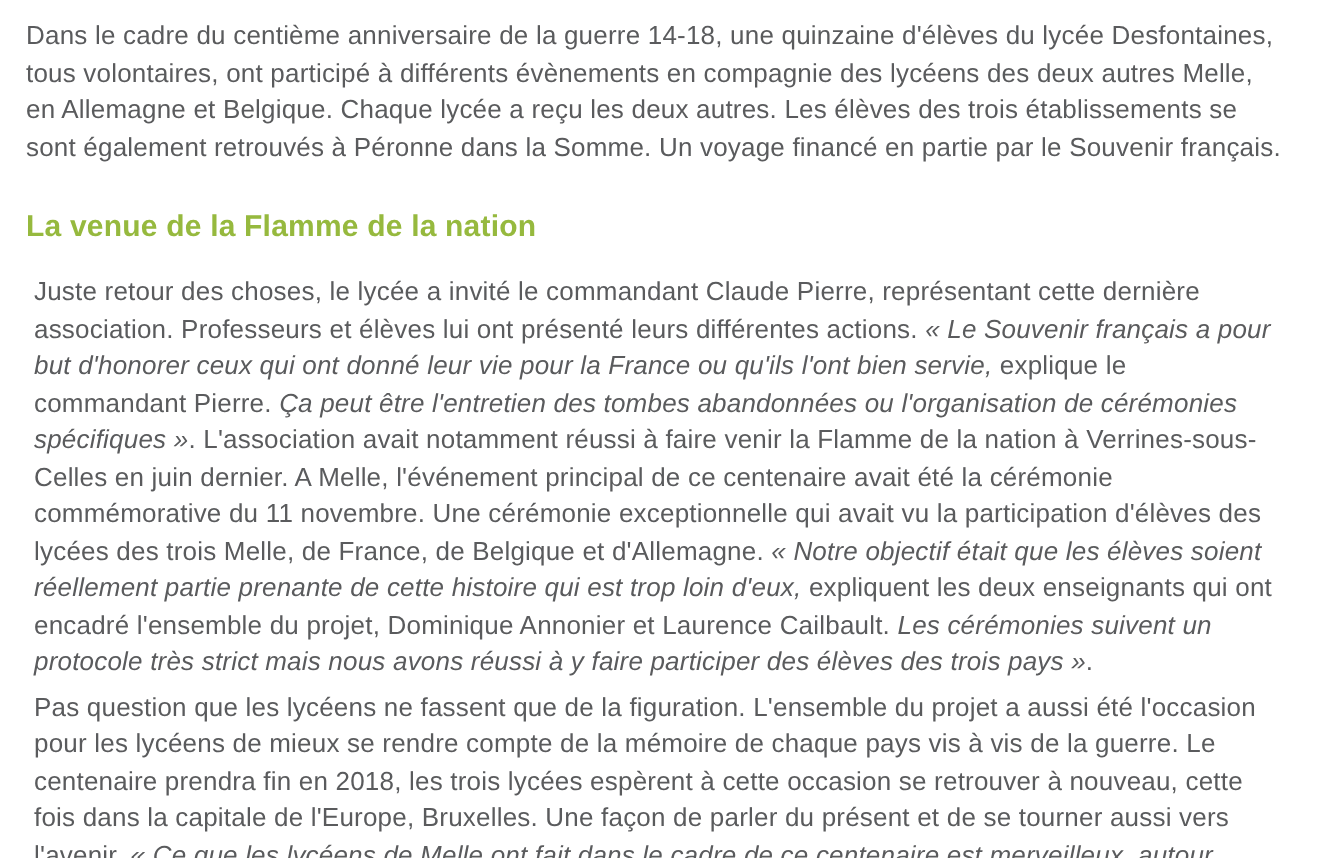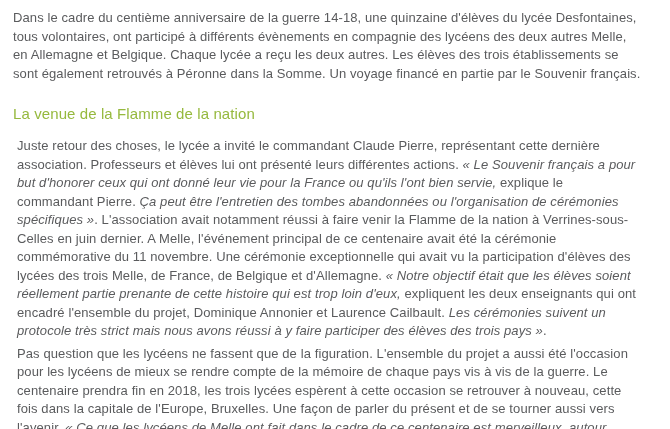--- a/index.html
+++ b/index.html
@@ -23,21 +23,21 @@
   p.intro {
     margin: 0 0 0 0;
     font-size: 13px;
     line-height: 18.5px;
     letter-spacing: 0.1px;
   }
   h2.section-heading {
     margin: 21px 0 13px 0;
     font-size: 15px;
     line-height: 20px;
-    font-weight: normal;
+    font-weight: bold;
     letter-spacing: 0.1px;
   }
   p.body-par {
     margin: 4px;
     font-size: 13px;
     line-height: 18.5px;
     letter-spacing: 0.1px;
   }
   .seg { font-style: normal; }
   .seg.italic { font-style: italic; }

